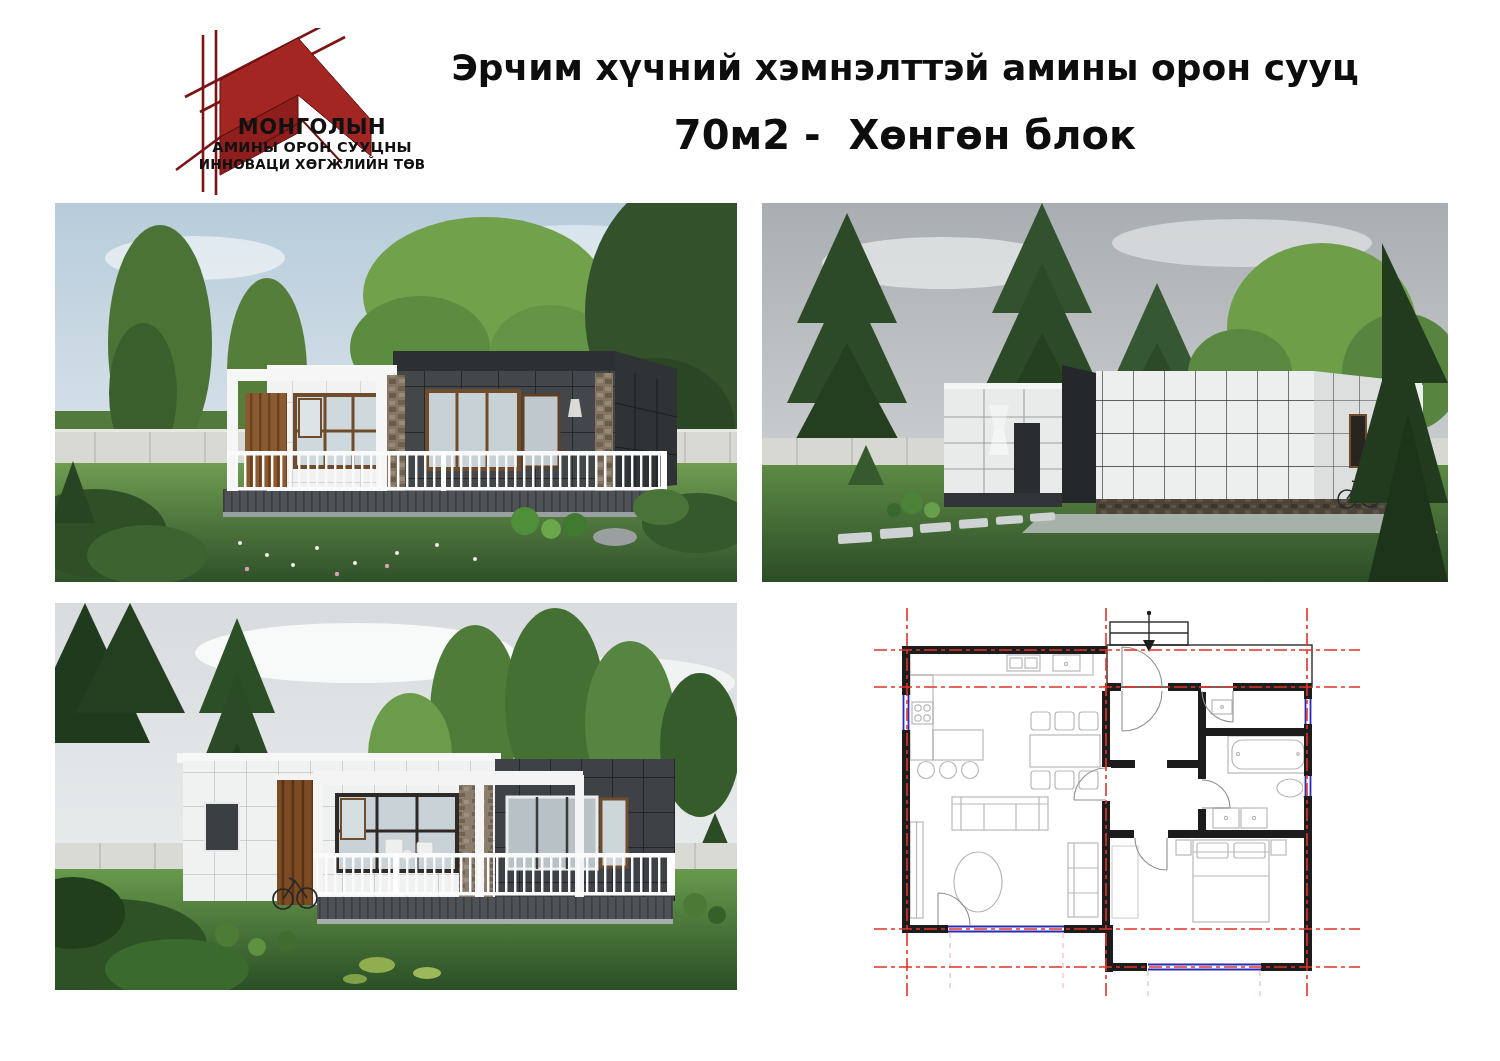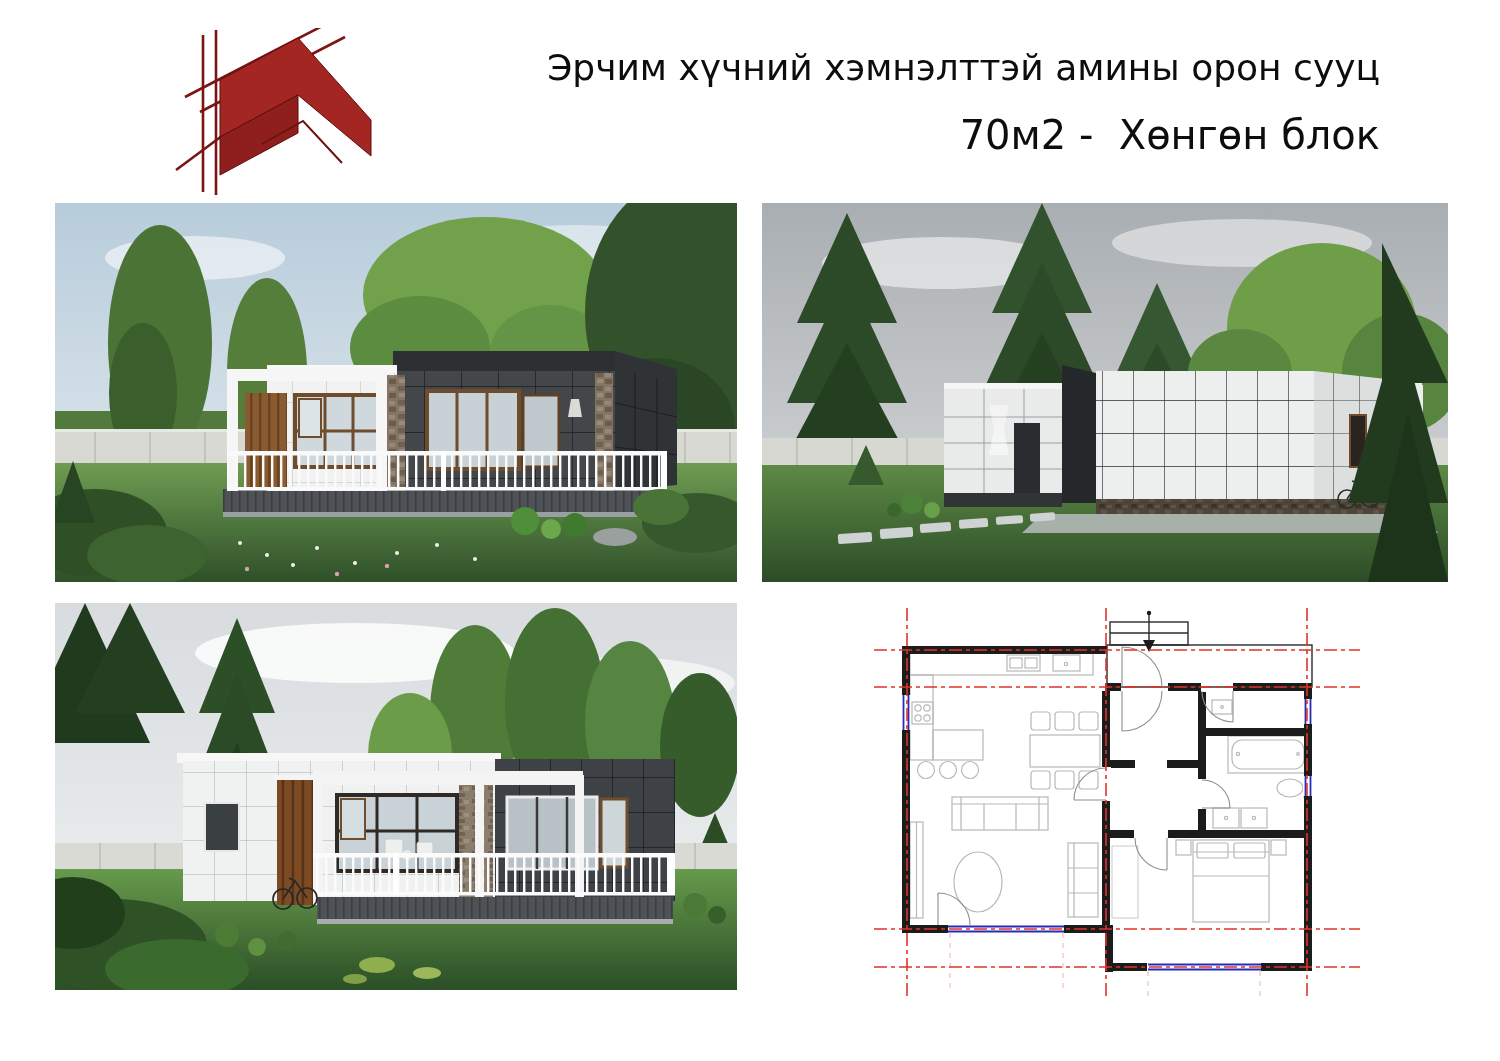--- a/index.html
+++ b/index.html
@@ -3,21 +3,21 @@
 <meta charset="utf-8">
 <style>
   html,body{margin:0;padding:0;background:#ffffff;}
   .page{position:relative;width:1500px;height:1061px;background:#fff;overflow:hidden;
         font-family:"DejaVu Sans",sans-serif;}
   .logo{position:absolute;left:172px;top:28px;width:230px;height:170px;}
   .logo-text{position:absolute;left:198px;top:116px;width:228px;text-align:center;color:#111;}
   .logo-text .l1{font-size:21px;font-weight:bold;letter-spacing:.5px;line-height:1.05;}
   .logo-text .l2{font-size:14.5px;font-weight:bold;letter-spacing:.2px;line-height:1.25;}
   .logo-text .l3{font-size:13.5px;font-weight:bold;letter-spacing:.2px;line-height:1.25;}
-  .title-block{position:absolute;left:430px;top:46px;width:950px;text-align:right;color:#0d0d0d;}
+  .title-block{position:absolute;left:430px;top:46px;width:950px;text-align:center;color:#0d0d0d;font-weight:bold;}
   .title-block .t1{font-size:36px;line-height:1.2;white-space:pre;}
   .title-block .t2{font-size:40px;line-height:1.2;margin-top:22px;white-space:pre;}
   .photo{position:absolute;overflow:hidden;}
   .photo svg{display:block;width:100%;height:100%;}
   #render1{left:55px;top:203px;width:682px;height:379px;}
   #render2{left:762px;top:203px;width:686px;height:379px;}
   #render3{left:55px;top:603px;width:682px;height:387px;}
   #floorplan{left:860px;top:600px;width:505px;height:400px;}
 </style>
 </head>
@@ -33,20 +33,25 @@
         <line x1="13" y1="69" x2="158" y2="-6"></line>
         <line x1="28" y1="84" x2="173" y2="9"></line>
         <line x1="4" y1="142" x2="58" y2="102"></line>
       </g>
       <g>
         <path d="M48,52 L126,10 L199,92 L199,128 L126,67 L48,109 Z" fill="#a32622" stroke="#5e0d0d" stroke-width="1"></path>
         <path d="M48,109 L126,67 L126,105 L48,147 Z" fill="#8f1f1c" stroke="#5e0d0d" stroke-width="1"></path>
         <path d="M90,116 L131,93 L170,135" fill="none" stroke="#6d1212" stroke-width="2"></path>
       </g>
     </svg>
+  </div>
+  <div class="logo-text">
+    <div class="l1">МОНГОЛЫН</div>
+    <div class="l2">АМИНЫ ОРОН СУУЦНЫ</div>
+    <div class="l3">ИННОВАЦИ ХӨГЖЛИЙН ТӨВ</div>
   </div>
 
   <div class="title-block">
     <div class="t1">Эрчим хүчний хэмнэлттэй амины орон сууц</div>
     <div class="t2">70м2 -  Хөнгөн блок</div>
   </div>
 
   <figure class="photo" id="render1" style="margin:0" aria-label="Exterior 3D render — white and dark grey flat-roof house with pergola, terrace and white railing in a green garden">
     <svg viewBox="0 0 682 379" preserveAspectRatio="none">
       <defs>

